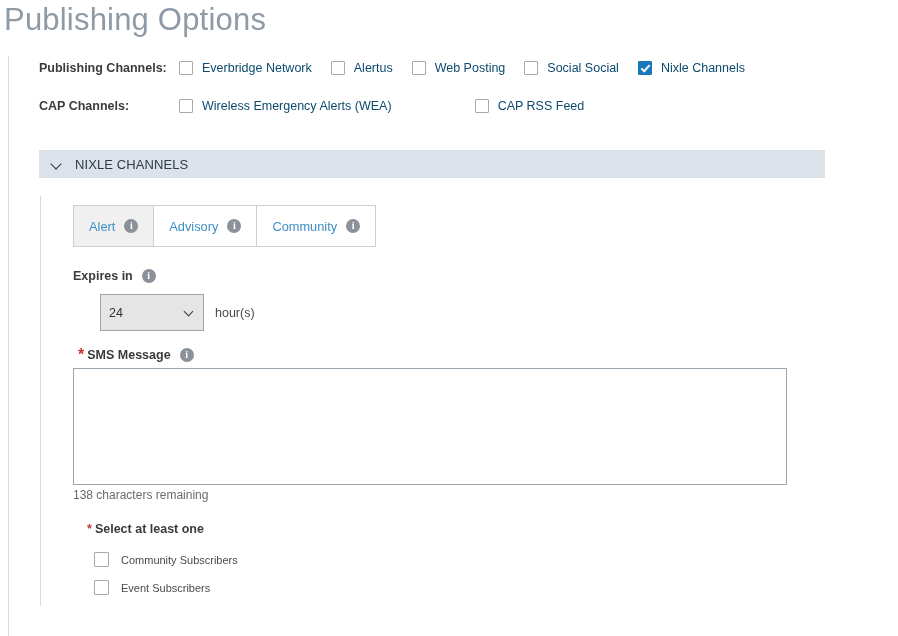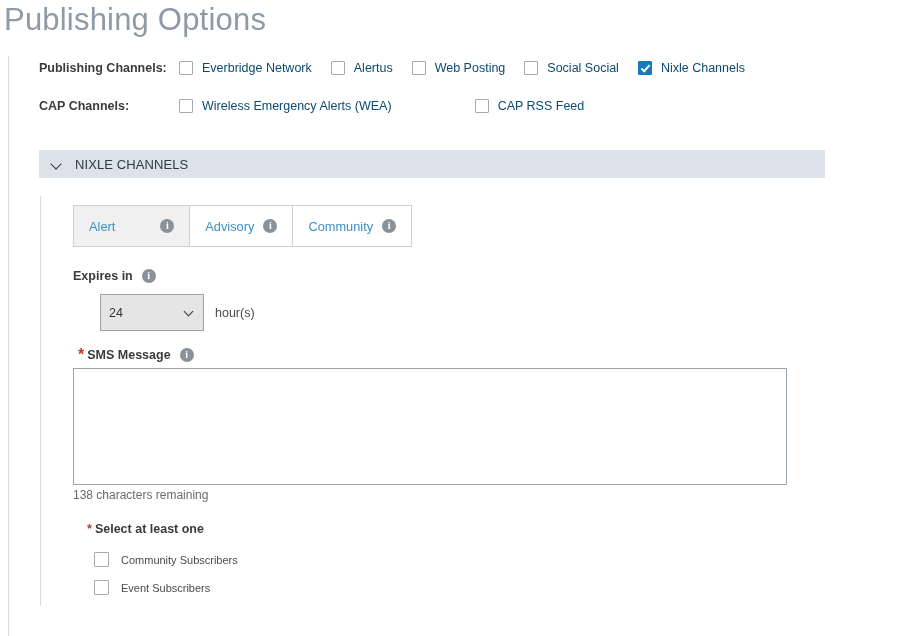--- a/index.html
+++ b/index.html
@@ -161,21 +161,21 @@
   .tab {
     display: flex;
     align-items: center;
     padding: 0 15px;
     border-right: 1px solid #cfcfcf;
     background: #ffffff;
     box-sizing: border-box;
     height: 100%;
   }
   .tab:last-child { border-right: none; }
-  .tab.active { background: #f0f0f0; gap: 36px; }
+  .tab.active { background: #f0f0f0; }
   .tab-label {
     font-size: 12.8px;
     color: #3d8fc4;
   }
 
   
   .info-ico {
     width: 14px;
     height: 14px;
     border-radius: 50%;

